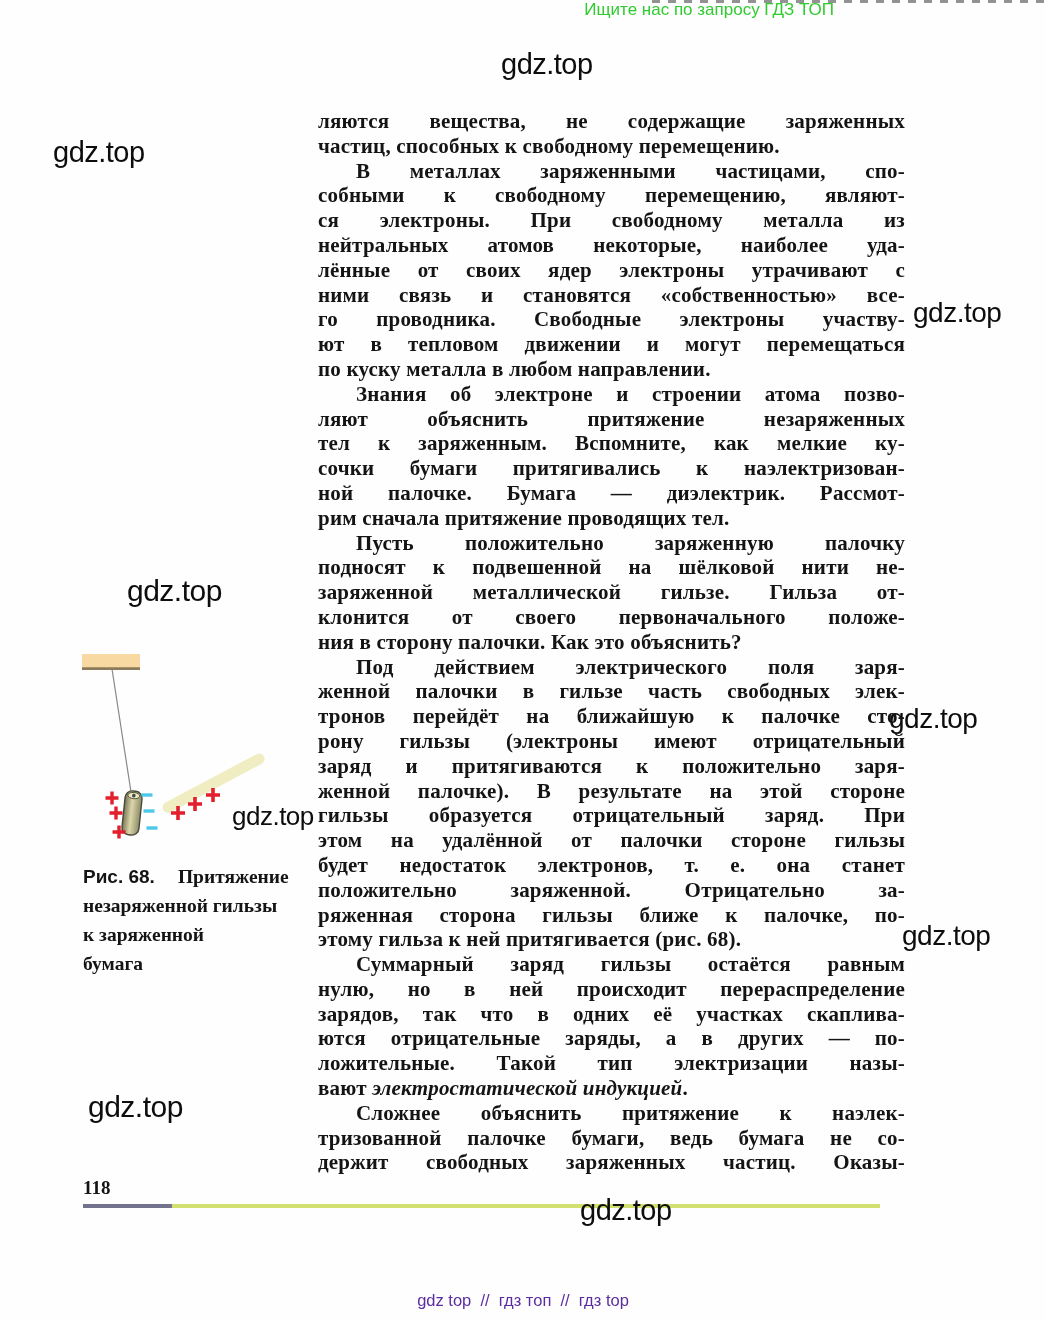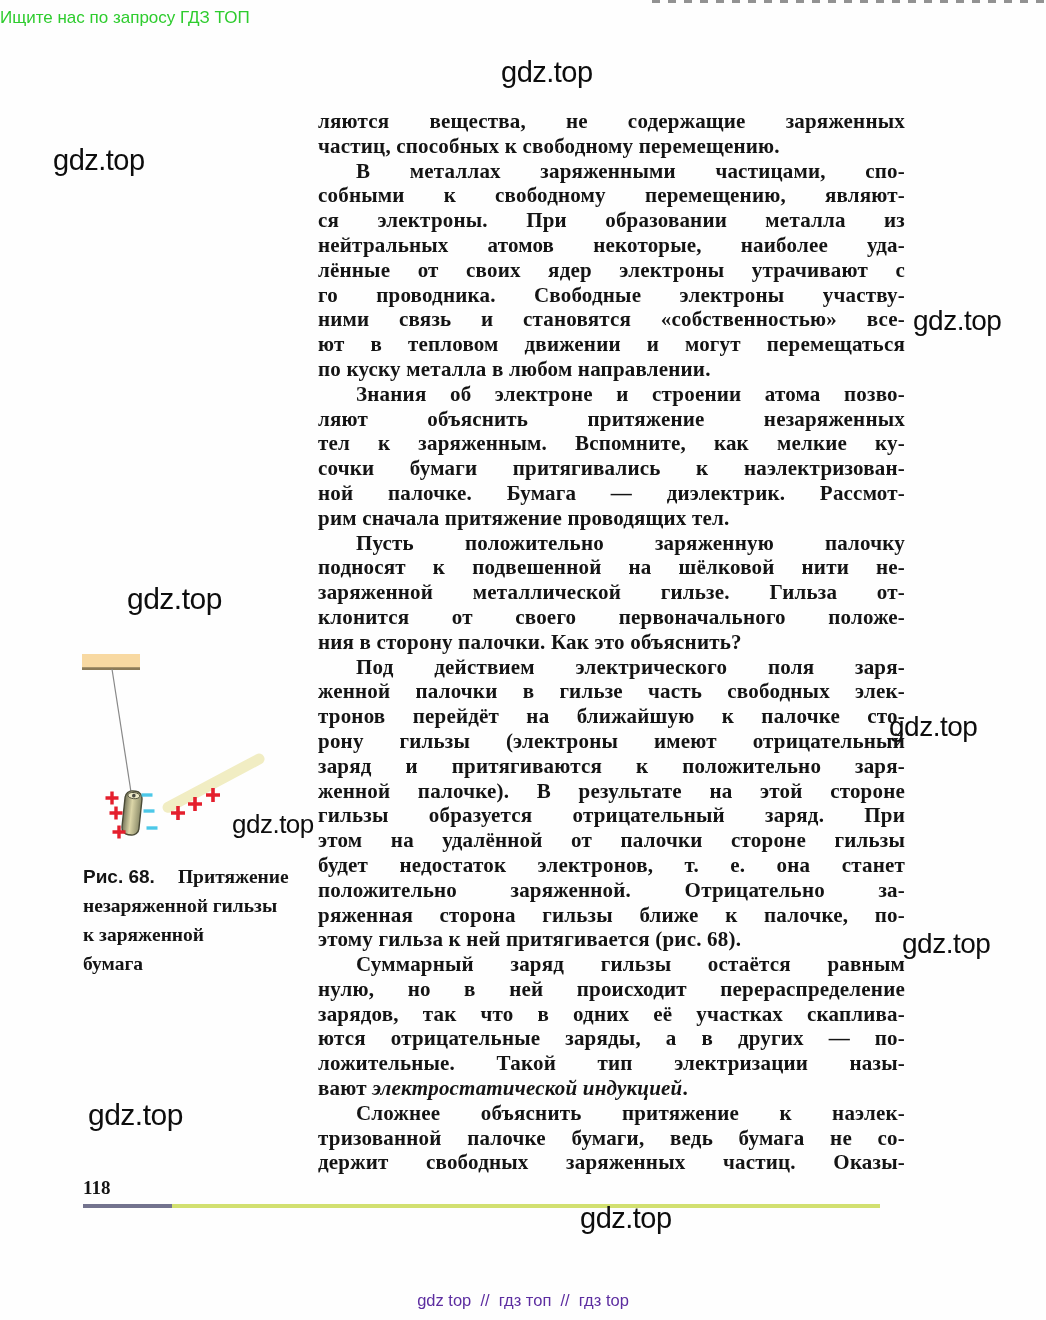--- a/index.html
+++ b/index.html
@@ -1,26 +1,26 @@
 <!DOCTYPE html>
 <html><head>
 <meta charset="utf-8">
 <style>
   html,body{margin:0;padding:0;background:#ffffff;}
   #page{position:relative;width:1046px;height:1320px;background:#fefefe;overflow:hidden;
         font-family:"Liberation Serif",serif;color:#141414;}
 
-  .banner{position:absolute;top:8px;left:0;width:834px;text-align:left;
+  .banner{position:absolute;top:0;left:0;width:834px;text-align:right;
           font-family:"Liberation Sans",sans-serif;font-size:17px;color:#2ecc2e;}
 
   .artifact{position:absolute;top:0;left:652px;width:394px;height:3px;opacity:.55;
             background:repeating-linear-gradient(90deg,#3a3a3a 0 8px,transparent 8px 16px);}
 
   .wm{position:absolute;font-family:"Liberation Sans",sans-serif;font-weight:400;
-      color:#0d0d0d;font-size:29px;letter-spacing:-.5px;white-space:nowrap;margin-top:8px;}
+      color:#0d0d0d;font-size:29px;letter-spacing:-.5px;white-space:nowrap;}
   .wm-top{left:501px;top:48px;}
   .wm-left1{left:53px;top:136px;}
   .wm-right1{left:913px;top:297px;font-size:28px;}
   .wm-fig{left:127px;top:574px;font-size:30px;}
   .wm-right2{left:889px;top:703px;font-size:28px;}
   .wm-rod{left:232px;top:801px;font-size:26px;}
   .wm-right3{left:902px;top:920px;font-size:28px;}
   .wm-left2{left:88px;top:1090px;font-size:30px;}
   .wm-bottom{left:580px;top:1194px;z-index:3;}
 
@@ -65,25 +65,25 @@
   <div class="wm wm-bottom">gdz.top</div>
 
   <div id="text-column">
       <div>
         <div class="tl">ляются вещества, не содержащие заряженных</div>
         <div class="tl last">частиц, способных к свободному перемещению.</div>
       </div>
       <div>
         <div class="tl indent">В металлах заряженными частицами, спо-</div>
         <div class="tl">собными к свободному перемещению, являют-</div>
-        <div class="tl">ся электроны. При образовании металла из</div>
+        <div class="tl">ся электроны. При свободному металла из</div>
         <div class="tl">нейтральных атомов некоторые, наиболее уда-</div>
         <div class="tl">лённые от своих ядер электроны утрачивают с</div>
+        <div class="tl">ними связь и становятся «собственностью» все-</div>
         <div class="tl">го проводника. Свободные электроны участву-</div>
-        <div class="tl">ними связь и становятся «собственностью» все-</div>
         <div class="tl">ют в тепловом движении и могут перемещаться</div>
         <div class="tl last">по куску металла в любом направлении.</div>
       </div>
       <div>
         <div class="tl indent">Знания об электроне и строении атома позво-</div>
         <div class="tl">ляют объяснить притяжение незаряженных</div>
         <div class="tl">тел к заряженным. Вспомните, как мелкие ку-</div>
         <div class="tl">сочки бумаги притягивались к наэлектризован-</div>
         <div class="tl">ной палочке. Бумага — диэлектрик. Рассмот-</div>
         <div class="tl last">рим сначала притяжение проводящих тел.</div>

